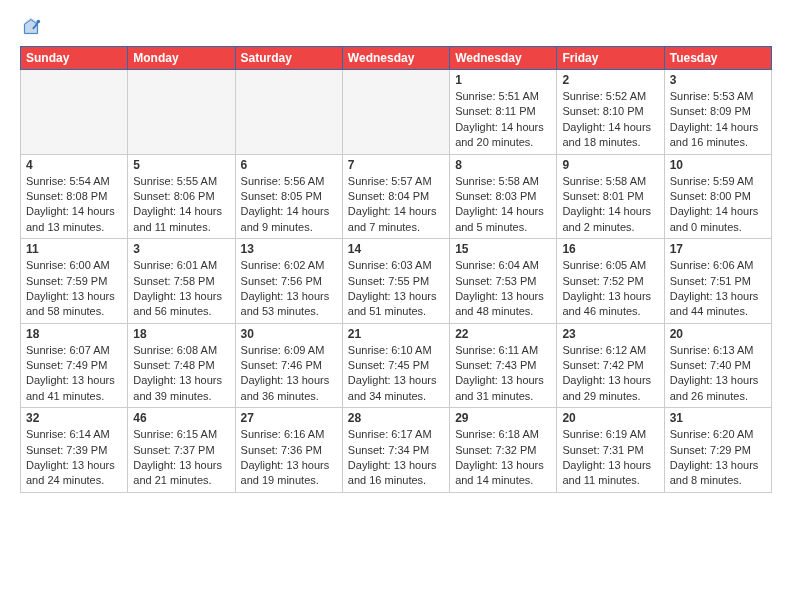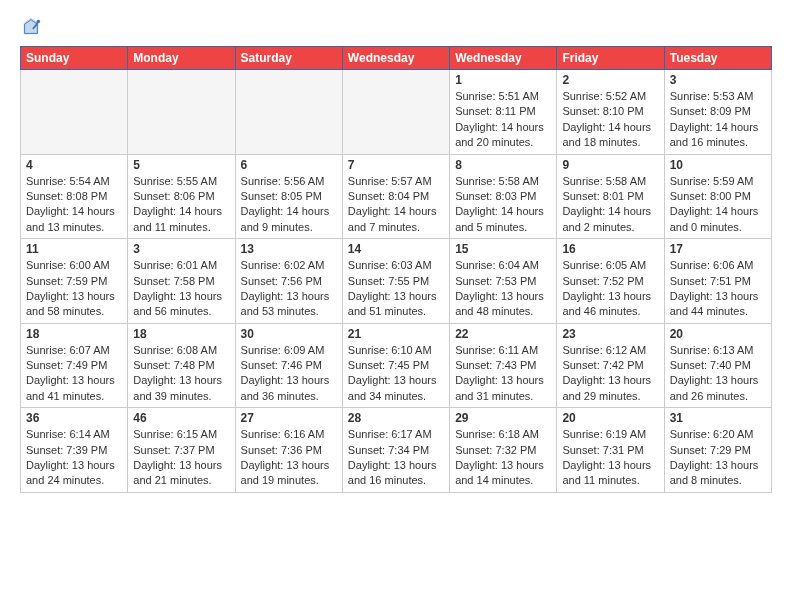--- a/index.html
+++ b/index.html
@@ -231,21 +231,21 @@
             <span class="day-num">23</span>
             <div class="day-info">Sunrise: 6:12 AM<br>Sunset: 7:42 PM<br>Daylight: 13 hours and 29 minutes.</div>
           </td>
           <td>
             <span class="day-num">20</span>
             <div class="day-info">Sunrise: 6:13 AM<br>Sunset: 7:40 PM<br>Daylight: 13 hours and 26 minutes.</div>
           </td>
         </tr>
         <tr>
           <td>
-            <span class="day-num">36</span>
+            <span class="day-num">32</span>
             <div class="day-info">Sunrise: 6:14 AM<br>Sunset: 7:39 PM<br>Daylight: 13 hours and 24 minutes.</div>
           </td>
           <td>
             <span class="day-num">46</span>
             <div class="day-info">Sunrise: 6:15 AM<br>Sunset: 7:37 PM<br>Daylight: 13 hours and 21 minutes.</div>
           </td>
           <td>
             <span class="day-num">27</span>
             <div class="day-info">Sunrise: 6:16 AM<br>Sunset: 7:36 PM<br>Daylight: 13 hours and 19 minutes.</div>
           </td>

